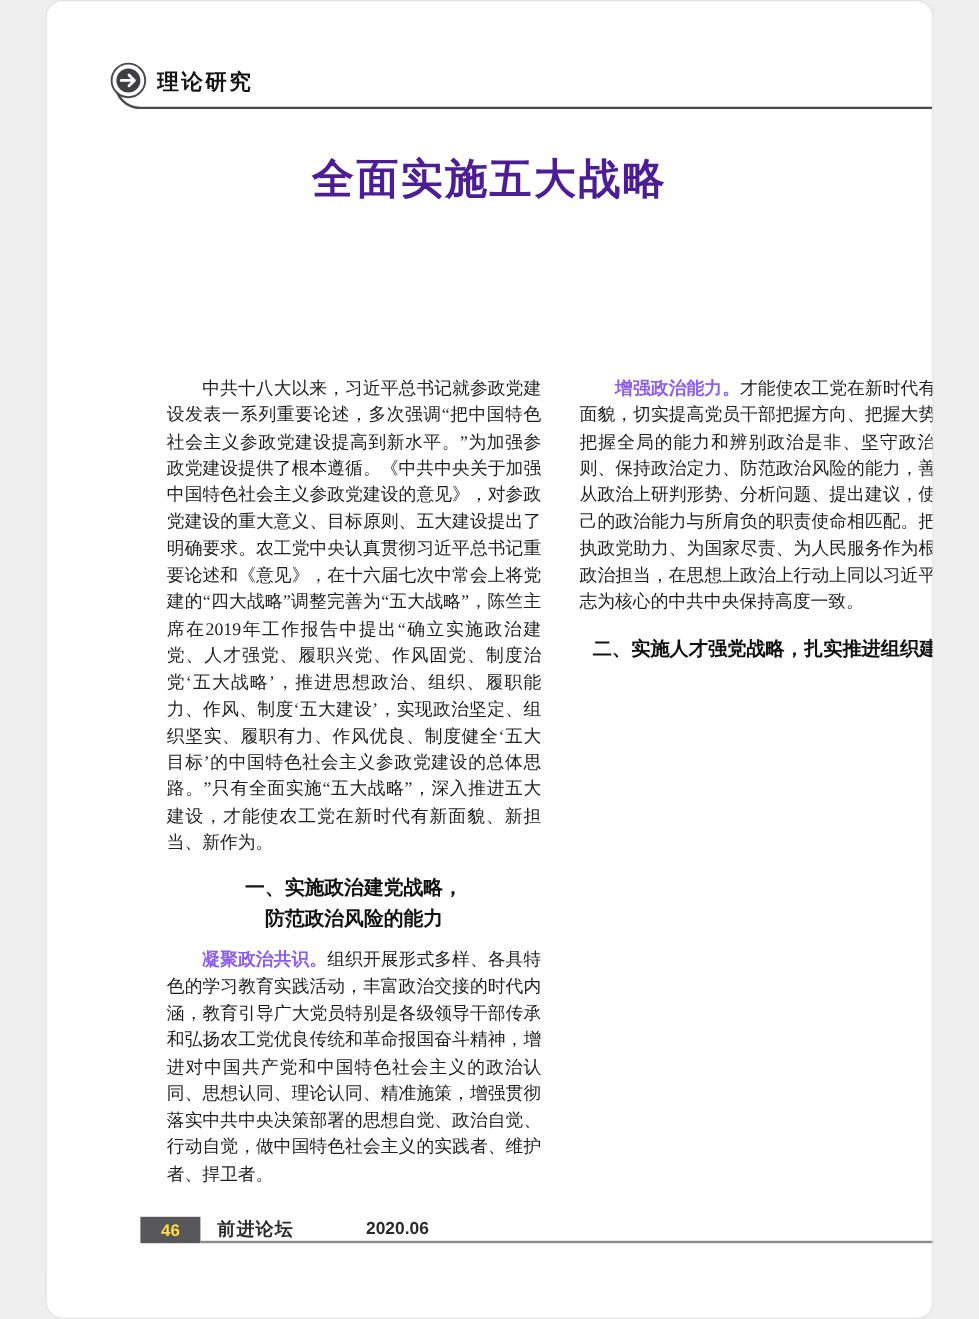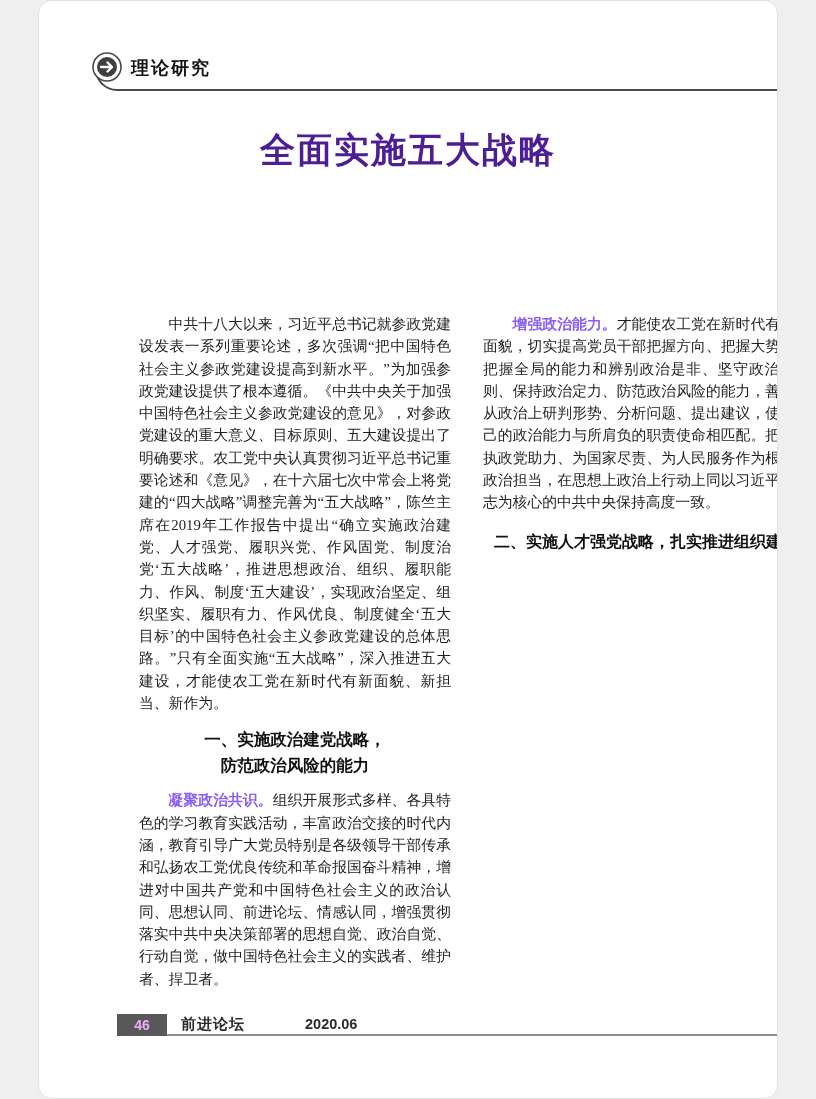--- a/index.html
+++ b/index.html
@@ -59,21 +59,21 @@
     break-inside:avoid;
     margin:13px 0 10px 0;
     text-align:center;text-indent:0;
     font-family:Liberation Serif, serif;
     font-weight:bold;font-size:16.5px;line-height:26px;color:#111;
   }
   .sec-heading.single{white-space:nowrap;font-size:16px;margin:15px 0 12px 11px;}
   
   .footer-pagebox{
     position:absolute;left:78px;top:1013px;width:50px;height:22px;
-    background:#58585a;color:#f0abfc;
+    background:#58585a;color:#fde047;
     font-family:"Liberation Sans","DejaVu Sans",sans-serif;
     font-weight:bold;font-size:14px;line-height:22px;text-align:center;
   }
   .footer-rule{
     position:absolute;left:128px;top:1033px;width:650px;height:2px;
     background:#8c8c8c;
   }
   .footer-journal{
     position:absolute;left:142px;top:1014px;
     font-family:"Liberation Sans","DejaVu Sans",sans-serif;
@@ -104,21 +104,21 @@
 
   <div class="article">
     <p class="para">中共十八大以来，习近平总书记就参政党建设发表一系列重要论述，多次强调“把中国特色社会主义参政党建设提高到新水平。”为加强参政党建设提供了根本遵循。《中共中央关于加强中国特色社会主义参政党建设的意见》，对参政党建设的重大意义、目标原则、五大建设提出了明确要求。农工党中央认真贯彻习近平总书记重要论述和《意见》，在十六届七次中常会上将党建的“四大战略”调整完善为“五大战略”，陈竺主席在2019年工作报告中提出“确立实施政治建党、人才强党、履职兴党、作风固党、制度治党‘五大战略’，推进思想政治、组织、履职能力、作风、制度‘五大建设’，实现政治坚定、组织坚实、履职有力、作风优良、制度健全‘五大目标’的中国特色社会主义参政党建设的总体思路。”只有全面实施“五大战略”，深入推进五大建设，才能使农工党在新时代有新面貌、新担当、新作为。</p>
 
     <h3 class="sec-heading">
       <span>一、实施政治建党战略，</span><br>
       <span>防范政治风险的能力</span>
     </h3>
 
 
-    <p class="para"><span class="lead">凝聚政治共识。</span><span>组织开展形式多样、各具特色的学习教育实践活动，丰富政治交接的时代内涵，教育引导广大党员特别是各级领导干部传承和弘扬农工党优良传统和革命报国奋斗精神，增进对中国共产党和中国特色社会主义的政治认同、思想认同、前进论坛、情感认同，增强贯彻落实中共中央决策部署的思想自觉、政治自觉、行动自觉，做中国特色社会主义的实践者、维护者、捍卫者。</span></p>
+    <p class="para"><span class="lead">凝聚政治共识。</span><span>组织开展形式多样、各具特色的学习教育实践活动，丰富政治交接的时代内涵，教育引导广大党员特别是各级领导干部传承和弘扬农工党优良传统和革命报国奋斗精神，增进对中国共产党和中国特色社会主义的政治认同、思想认同、理论认同、精准施策，增强贯彻落实中共中央决策部署的思想自觉、政治自觉、行动自觉，做中国特色社会主义的实践者、维护者、捍卫者。</span></p>
 
 
     <p class="para"><span class="lead">增强政治能力。</span><span>才能使农工党在新时代有新面貌，切实提高党员干部把握方向、把握大势、把握全局的能力和辨别政治是非、坚守政治原则、保持政治定力、防范政治风险的能力，善于从政治上研判形势、分析问题、提出建议，使自己的政治能力与所肩负的职责使命相匹配。把为执政党助力、为国家尽责、为人民服务作为根本政治担当，在思想上政治上行动上同以习近平同志为核心的中共中央保持高度一致。</span></p>
 
     <h3 class="sec-heading single">二、实施人才强党战略，扎实推进组织建设</h3>
 
   </div>
 
   <div class="footer-pagebox">46</div>
   <div class="footer-rule"></div>

